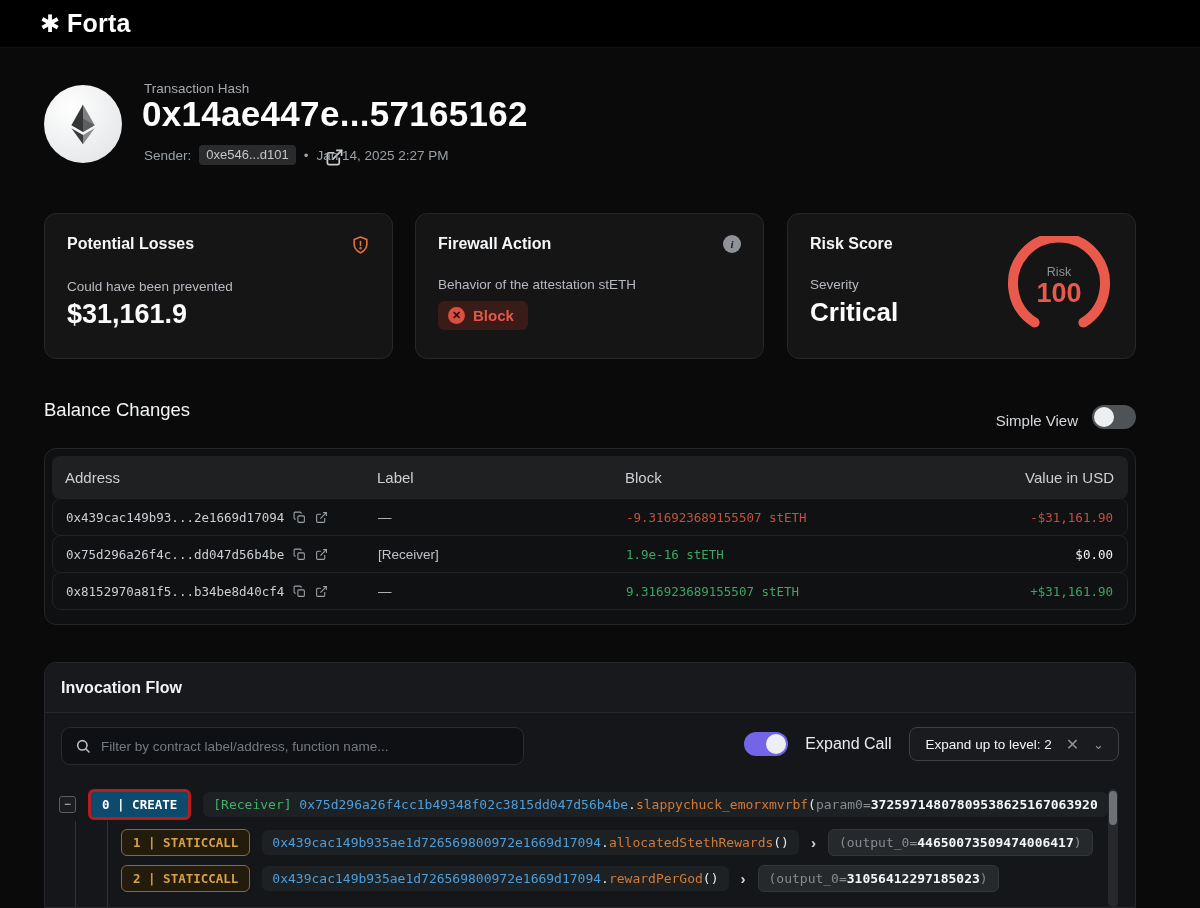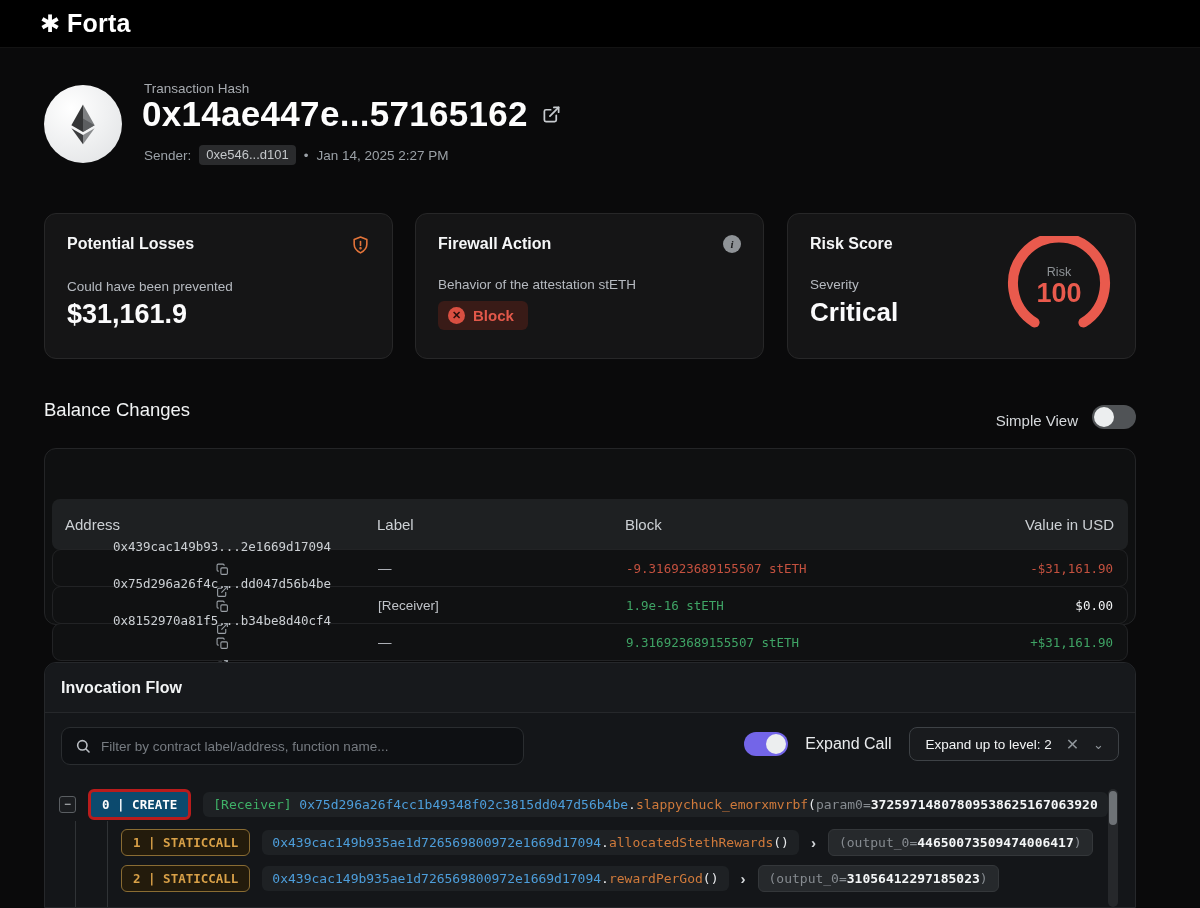--- a/index.html
+++ b/index.html
@@ -12,21 +12,21 @@
   .topbar { position:absolute; left:0; top:0; width:1200px; height:48px; background:#000;
             display:flex; align-items:center; padding-left:40px; border-bottom:1px solid #131313; }
   .logo { display:flex; align-items:center; gap:7px; }
   .logo-star { font-size:24px; color:#fff; line-height:1; }
   .logo-text { font-size:25px; font-weight:bold; color:#fff; letter-spacing:.2px; }
 
   
   .eth-avatar { position:absolute; left:44px; top:85px; width:78px; height:78px; border-radius:50%;
                 background:radial-gradient(circle at 35% 30%, #ffffff, #dfe1e3); display:flex; align-items:center; justify-content:center; }
   .tx-label { position:absolute; left:144px; top:81px; font-size:13.5px; color:#a7abb0; }
-  .tx-hash-row { position:absolute; left:142px; top:94px; display:flex; align-items:center; gap:14px; }
+  .tx-hash-row { position:absolute; left:142px; top:94px; display:flex; align-items:center; gap:14px;flex-direction:column; }
   .tx-hash { font-size:35px; font-weight:bold; letter-spacing:.3px; color:#fdfdfd; }
   .tx-meta { position:absolute; left:144px; top:145px; display:flex; align-items:center; gap:8px;
              font-size:13.5px; color:#9ba1a7; }
   .sender-pill { background:#2a2b2d; border-radius:4px; padding:2px 7px 3px; color:#c4c7ca; font-size:13px; }
 
   
   .card { position:absolute; top:213px; height:146px; width:349px; background:#151516;
           border:1px solid #272728; border-radius:12px; padding:21px 22px; }
   .card-head { display:flex; justify-content:space-between; align-items:flex-start; }
   .card-title { font-size:16px; font-weight:bold; color:#f5f6f7; }
@@ -53,31 +53,31 @@
   .simple-view-label { font-size:15px; color:#d6d9dc; }
   .toggle { width:44px; height:24px; border-radius:12px; position:relative; }
   .toggle.off { background:#505356; }
   .toggle.off .knob { left:2px; }
   .toggle.on { background:#7365e8; }
   .toggle.on .knob { right:2px; }
   .knob { position:absolute; top:2px; width:20px; height:20px; border-radius:50%; background:#eceeef; }
 
   .table-card { position:absolute; left:44px; top:448px; width:1092px; height:177px;
                 background:#0f1011; border:1px solid #242527; border-radius:12px; padding:7px; }
-  .thead { height:51px; background:#1e2022; border-radius:8px; display:flex; align-items:center;
-           font-size:15px; color:#ccd0d4;margin-top:43px; }
+  .thead { height:43px; background:#1e2022; border-radius:8px; display:flex; align-items:center;
+           font-size:15px; color:#ccd0d4; }
   .th-address { width:325px; padding-left:13px; }
   .th-label { width:248px; }
   .th-token { flex:1; }
   .th-value { width:175px; text-align:right; padding-right:14px; }
   .trow { height:38px; display:flex; align-items:center; border:1px solid #222325; border-radius:9px;
           margin-top:-1px; background:#101112; }
   .trow:first-of-type { margin-top:0; }
   .td-address { width:325px; padding-left:13px; display:flex; align-items:center; gap:9px;
-                font-size:12.5px; color:#ccd0d4;flex-direction:column; }
+                font-size:12.5px; color:#ccd0d4; }
   .td-label { width:248px; font-size:13.5px; color:#c0c4c9; }
   .td-token { flex:1; font-size:12.5px; }
   .td-value { width:175px; text-align:right; padding-right:14px; font-size:12.5px; }
   .neg { color:#c4513f; }
   .pos { color:#3fa465; }
   .neu { color:#f2f4f5; }
   .ico { display:inline-flex; color:#9ba1a7; }
 
   
   .flow-card { position:absolute; left:44px; top:662px; width:1092px; height:246px;

